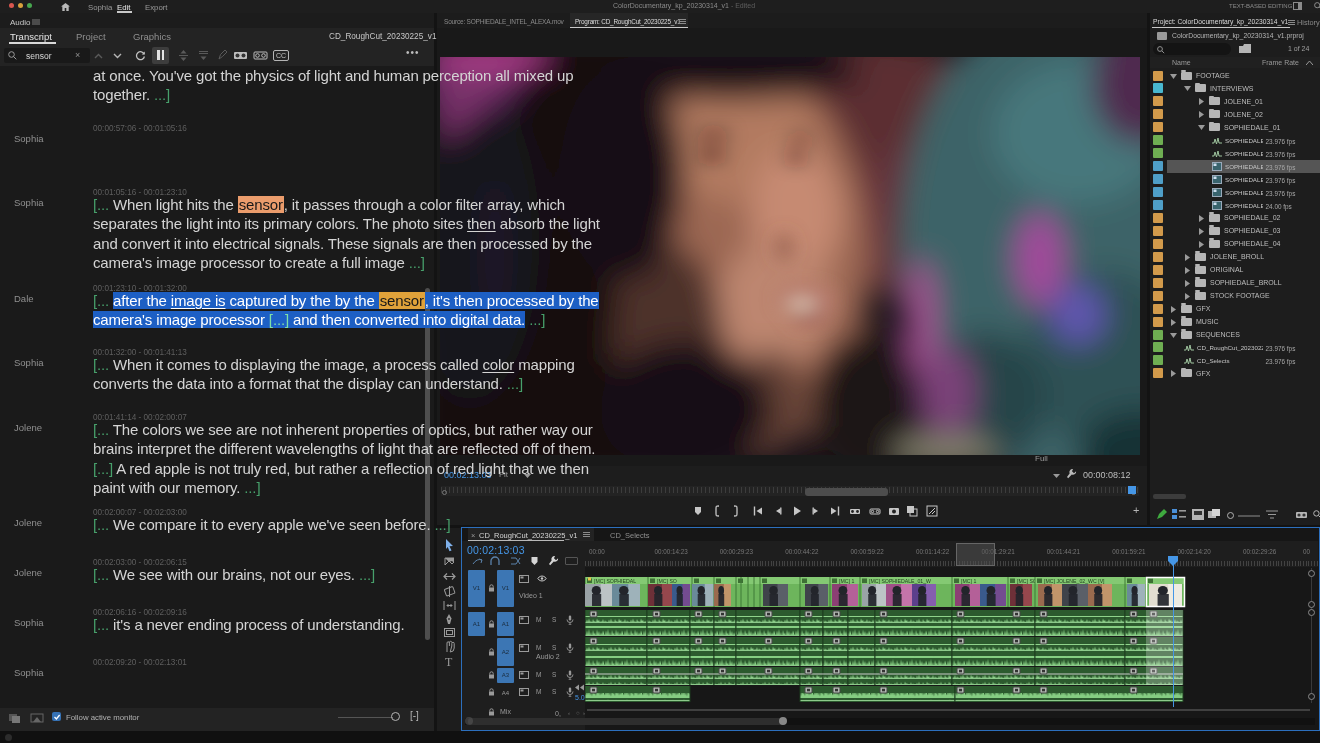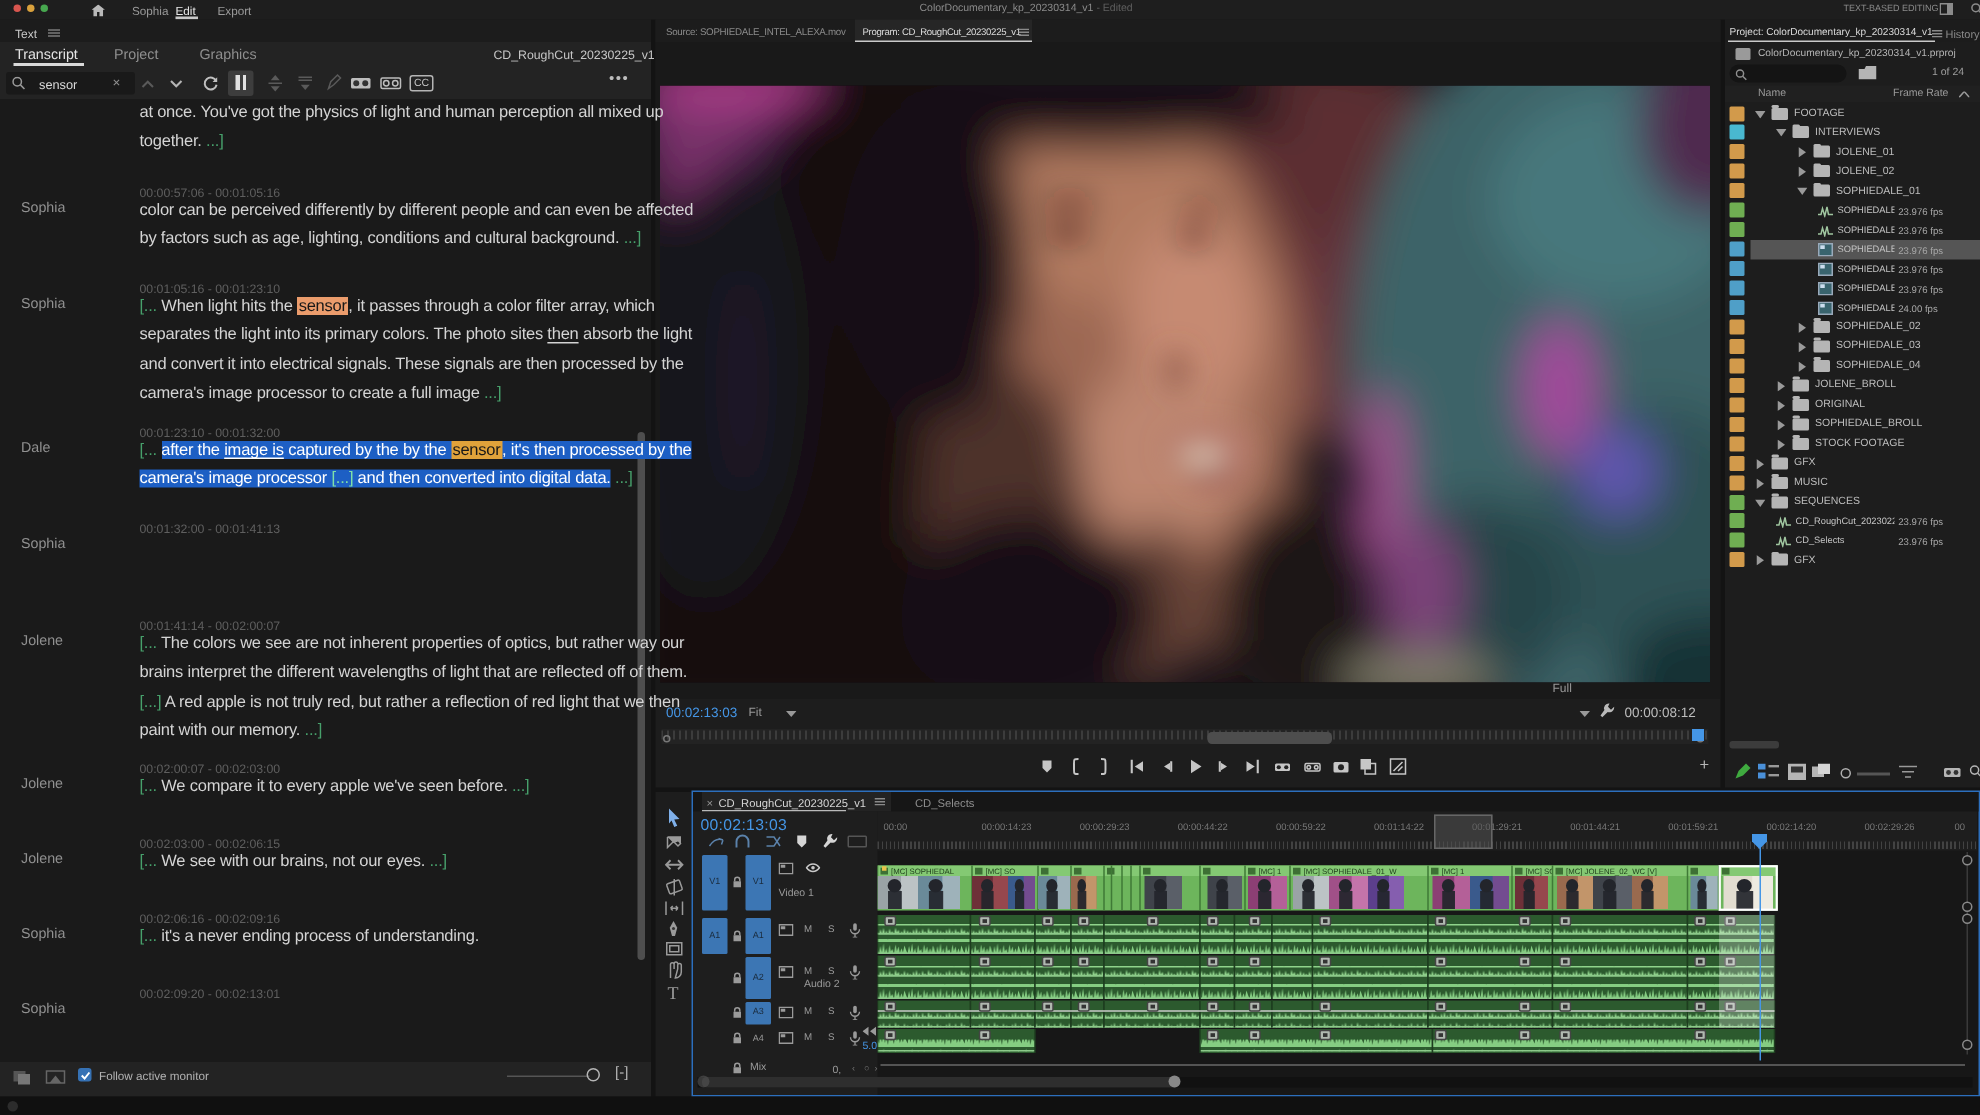--- a/index.html
+++ b/index.html
@@ -15,21 +15,21 @@
 .panel { background:#1d1d1d; }
 #leftp  { left:0; top:13px; width:434px; height:718px; }
 #monp   { left:437px; top:13px; width:710px; height:512px; }
 #projp  { left:1150px; top:13px; width:170px; height:512px; }
 #toolsp { left:437px; top:528px; width:24px; height:203px; background:#1d1d1d; }
 #tlp    { left:461px; top:527px; width:859px; height:204px; background:#171717; border:1px solid #2c6fbd; }
 
 .ttab { font-size:9.5px; color:#8f8f8f; }
 .ts { color:#5f5f5f; font-size:8.2px; }
 .spk { color:#909090; font-size:9.5px; }
-.seg { color:#d4d4d4; font-size:11px; line-height:19.3px; letter-spacing:-0.15px; white-space:nowrap; }
+.seg { color:#d4d4d4; font-size:15px; line-height:19.3px; letter-spacing:-0.15px; white-space:nowrap; }
 .gr { color:#47a06b; }
 .hl1 { background:#eb9c6c; color:#181818; padding:0 1px; }
 .hl2 { background:#e0a23a; color:#181818; padding:0 1px; }
 .sel { background:#1d5fc4; color:#fff; }
 u { text-underline-offset:2px; }
 
 .prow { position:absolute; left:0; width:170px; height:13px; font-size:7.5px; color:#c2c2c2; }
 .chip { position:absolute; left:3px; top:1px; width:10px; height:10px; border-radius:1px; }
 .fps { position:absolute; left:115.5px; top:3.5px; font-size:6.4px; color:#a8a8a8; }
 .fold { position:absolute; top:2px; width:11px; height:8px; }
@@ -57,21 +57,21 @@
       <rect x="0.5" y="0.5" width="8" height="7" fill="none" stroke="#8b8b8b"></rect>
       <rect x="5" y="0.5" width="3.5" height="7" fill="#8b8b8b"></rect>
     </svg>
   <svg class="abs" style="left:1314px;top:2px" width="8" height="8">
       <circle cx="3.2" cy="3.2" r="2.6" fill="none" stroke="#8b8b8b"></circle>
       <line x1="5.2" y1="5.2" x2="7.5" y2="7.5" stroke="#8b8b8b"></line>
     </svg>
 
   <div class="abs panel" id="leftp"></div>
   <div class="abs" style="left:0;top:13px;width:434px;height:15px;background:#1c1c1c"></div>
-  <div class="abs" style="left:10px;top:17.5px;font-size:8px;color:#c9c9c9">Text</div>
+  <div class="abs" style="left:10px;top:17.5px;font-size:8px;color:#c9c9c9">Audio</div>
   <svg class="abs" style="left:32px;top:19px" width="8" height="6">
       <path d="M0 1h8M0 3h8M0 5h8" stroke="#7a7a7a"></path>
     </svg>
   <div class="abs" style="left:0;top:28px;width:434px;height:16px;background:#232323"></div>
   <div class="abs ttab" style="left:10px;top:31px;color:#e4e4e4">Transcript</div>
   <div class="abs" style="left:9px;top:42px;width:47px;height:2px;background:#d9d9d9"></div>
   <div class="abs ttab" style="left:76px;top:31px">Project</div>
   <div class="abs ttab" style="left:133px;top:31px">Graphics</div>
   <div class="abs ttab" style="left:329px;top:31.5px;color:#c7c7c7;font-size:8.2px">CD_RoughCut_20230225_v1</div>
 
@@ -330,29 +330,29 @@
     </div>
 
   <div class="abs" id="tlp"></div>
   <div id="timeline"></div>
 
   <div class="abs" style="left:0;top:731px;width:1320px;height:12px;background:#101010"></div>
   <div class="abs" style="left:5px;top:734px;width:7px;height:7px;background:#2c2c2c;border-radius:50%"></div>
 <div class="abs seg" style="left:93px;top:66px">at once. You've got the physics of light and human perception all mixed up<br>together. <span class="gr">...]</span></div>
     <div class="abs spk" style="left:14px;top:133px">Sophia</div>
     <div class="abs ts" style="left:93px;top:124px">00:00:57:06 - 00:01:05:16</div>
-    <div class="abs seg" style="left:93px;top:131px">color can be perceived differently by different people and can even be affected<br>by factors such as age, lighting, conditions and cultural background. <span class="gr">...]</span></div>
     <div class="abs spk" style="left:14px;top:197px">Sophia</div>
     <div class="abs ts" style="left:93px;top:188px">00:01:05:16 - 00:01:23:10</div>
     <div class="abs seg" style="left:93px;top:195px"><span class="gr">[...</span> When light hits the <span class="hl1">sensor</span>, it passes through a color filter array, which<br>separates the light into its primary colors. The photo sites <u>then</u> absorb the light<br>and convert it into electrical signals. These signals are then processed by the<br>camera's image processor to create a full image <span class="gr">...]</span></div>
     <div class="abs spk" style="left:14px;top:293px">Dale</div>
     <div class="abs ts" style="left:93px;top:284px">00:01:23:10 - 00:01:32:00</div>
     <div class="abs seg" style="left:93px;top:291px"><span class="gr">[...</span> <span class="sel">after the <u>image is</u> captured by the by the <span class="hl2">sensor</span>, it's then processed by the</span><br><span class="sel">camera's image processor <span style="color:#7fe0a8">[...]</span> and then converted into digital data.</span> <span class="gr">...]</span></div>
     <div class="abs spk" style="left:14px;top:357px">Sophia</div>
     <div class="abs ts" style="left:93px;top:348px">00:01:32:00 - 00:01:41:13</div>
+    <div class="abs seg" style="left:93px;top:355px"><span class="gr">[...</span> When it comes to displaying the image, a process called <u>color</u> mapping<br>converts the data into a format that the display can understand. <span class="gr">...]</span></div>
     <div class="abs spk" style="left:14px;top:422px">Jolene</div>
     <div class="abs ts" style="left:93px;top:413px">00:01:41:14 - 00:02:00:07</div>
     <div class="abs seg" style="left:93px;top:420px"><span class="gr">[...</span> The colors we see are not inherent properties of optics, but rather way our<br>brains interpret the different wavelengths of light that are reflected off of them.<br><span class="gr">[...]</span> A red apple is not truly red, but rather a reflection of red light that we then<br>paint with our memory. <span class="gr">...]</span></div>
     <div class="abs spk" style="left:14px;top:517px">Jolene</div>
     <div class="abs ts" style="left:93px;top:508px">00:02:00:07 - 00:02:03:00</div>
     <div class="abs seg" style="left:93px;top:515px"><span class="gr">[...</span> We compare it to every apple we've seen before. <span class="gr">...]</span></div>
     <div class="abs spk" style="left:14px;top:567px">Jolene</div>
     <div class="abs ts" style="left:93px;top:558px">00:02:03:00 - 00:02:06:15</div>
     <div class="abs seg" style="left:93px;top:565px"><span class="gr">[...</span> We see with our brains, not our eyes. <span class="gr">...]</span></div>
     <div class="abs spk" style="left:14px;top:617px">Sophia</div>

